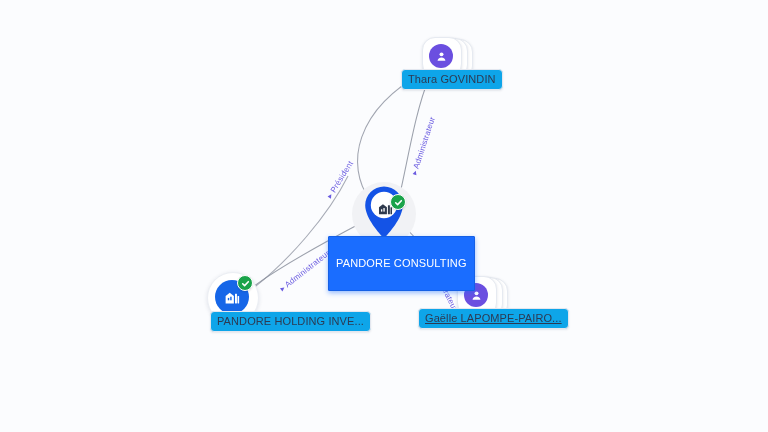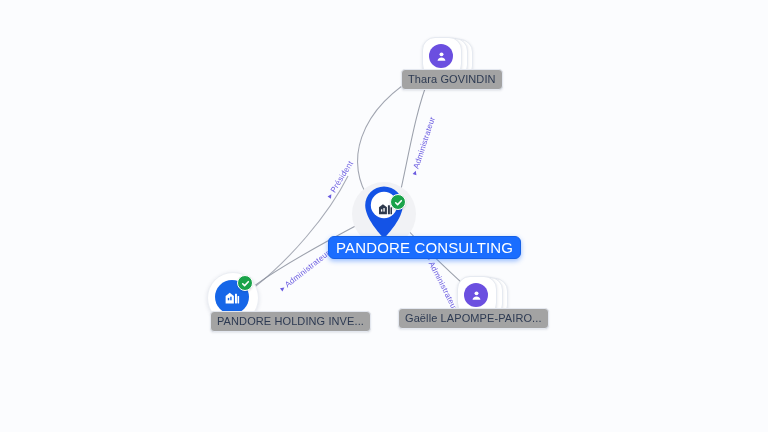--- a/index.html
+++ b/index.html
@@ -13,38 +13,38 @@
   #graph-canvas{
     position:absolute;inset:0;
     width:768px;height:432px;
   }
   .edges{position:absolute;left:0;top:0;width:768px;height:432px;}
 
   
   .chip{
     position:absolute;
     box-sizing:border-box;
-    background:#a3a3a3;
+    background:#0ea5e9;
     border:1px solid #e3e7ef;
     border-radius:4px;
     color:#2d3a52;
     font-size:11px;
     line-height:13px;
     padding:3px 6px 3px 6px;
     white-space:nowrap;
     box-shadow:0 1px 2px rgba(30,45,80,.10);
     letter-spacing:.1px;
   }
   .chip.selected{
     background:#1a6dff;
     border:1px solid #1560e6;
     color:#ffffff;
-    border-radius:6px;
-    font-size:15px;
-    padding:4px 7px;
+    border-radius:1px;
+    font-size:11px;
+    padding:20px 7px;
     box-shadow:0 2px 5px rgba(26,109,255,.45);
     letter-spacing:.15px;
   }
 
   
   .person-node{position:absolute;width:56px;height:52px;}
   .person-node .card{
     position:absolute;
     width:38px;height:38px;
     background:#ffffff;
@@ -190,21 +190,21 @@
     <div class="card c3"></div>
     <div class="card c2"></div>
     <div class="card c1"></div>
     <div class="avatar">
       <svg width="13" height="13" viewBox="0 0 24 24" fill="#ffffff">
         <circle cx="12" cy="8" r="3.6"></circle>
         <path d="M4.8 20c0-3.9 3.3-6.3 7.2-6.3s7.2 2.4 7.2 6.3z"></path>
       </svg>
     </div>
   </div>
-  <div class="chip" style="left:398px;top:308px;">Gaëlle LAPOMPE-PAIRO...</div>
+  <div class="chip" style="left:418px;top:308px;text-decoration:underline;">Gaëlle LAPOMPE-PAIRO...</div>
 
   <div class="pin-node" style="left:352px;top:182px;">
     <div class="glow"></div>
     <svg class="pin" width="46" height="58" viewBox="0 0 46 58">
       <path d="M23 2.5C12.6 2.5 4.2 10.9 4.2 21.3c0 13.1 15.2 29.4 17.4 31.7.8.8 2 .8 2.8 0 2.2-2.3 17.4-18.6 17.4-31.7C41.8 10.9 33.4 2.5 23 2.5z" fill="#1453e6"></path>
       <circle cx="23" cy="21" r="13.2" fill="#ffffff"></circle>
     </svg>
     <div class="pin-icon">
       <svg width="17" height="17" viewBox="0 0 24 24">
         <path d="M2.8 20.2V10.4L8.4 6l5.6 4.4v9.8z" fill="#2f3a4d"></path>

